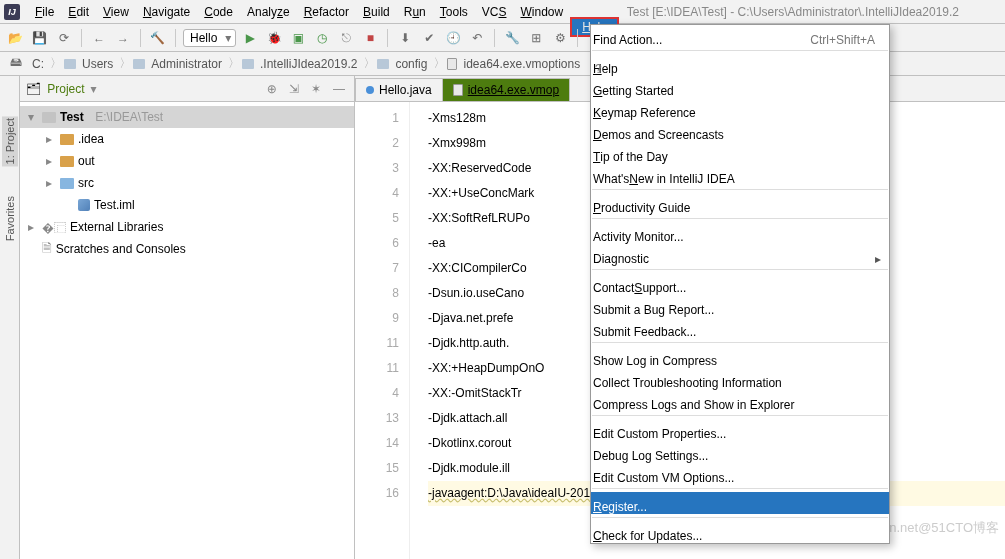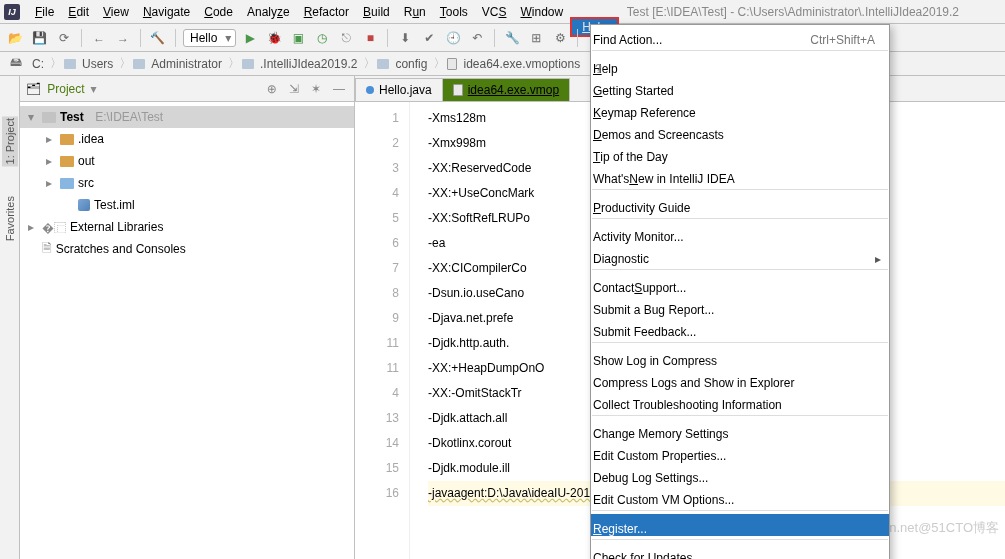--- a/index.html
+++ b/index.html
@@ -243,24 +243,23 @@
   <div class="hm-row">
       <span>Diagnostic</span>
       <span class="hm-arrow">▸</span>
     </div>
   <div class="hm-sep"></div>
   <div class="hm-row">Contact <u>S</u>upport...</div>
   <div class="hm-row">Submit a Bug Report...</div>
   <div class="hm-row">Submit Feedback...</div>
   <div class="hm-sep"></div>
   <div class="hm-row">Show Log in Compress</div>
+  <div class="hm-row">Collect Troubleshooting Information</div>
   <div class="hm-row">Compress Logs and Show in Explorer</div>
-  <div class="hm-row">Collect Troubleshooting Information</div>
-  <div class="hm-sep"></div>
-  <div class="hm-row">Change Memory Settings</div>
+  <div class="hm-sep"></div>
   <div class="hm-row">Edit Custom Properties...</div>
   <div class="hm-row">Debug Log Settings...</div>
   <div class="hm-row">Edit Custom VM Options...</div>
   <div class="hm-sep"></div>
   <div class="hm-row sel"><u>R</u>egister...</div>
   <div class="hm-sep"></div>
   <div class="hm-row"><u>C</u>heck for Updates...</div>
 
 </div>
 <div class="register-box" style="left:590px; top:455px; width:240px; height:24px;"></div>

